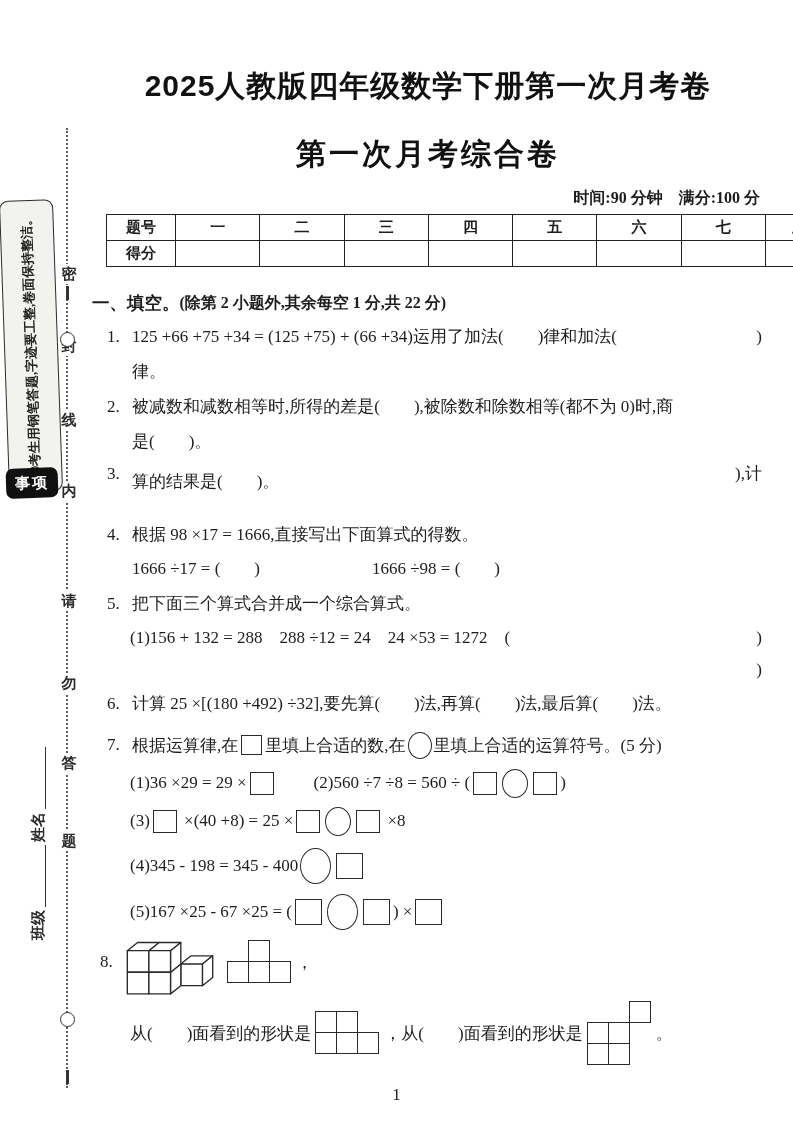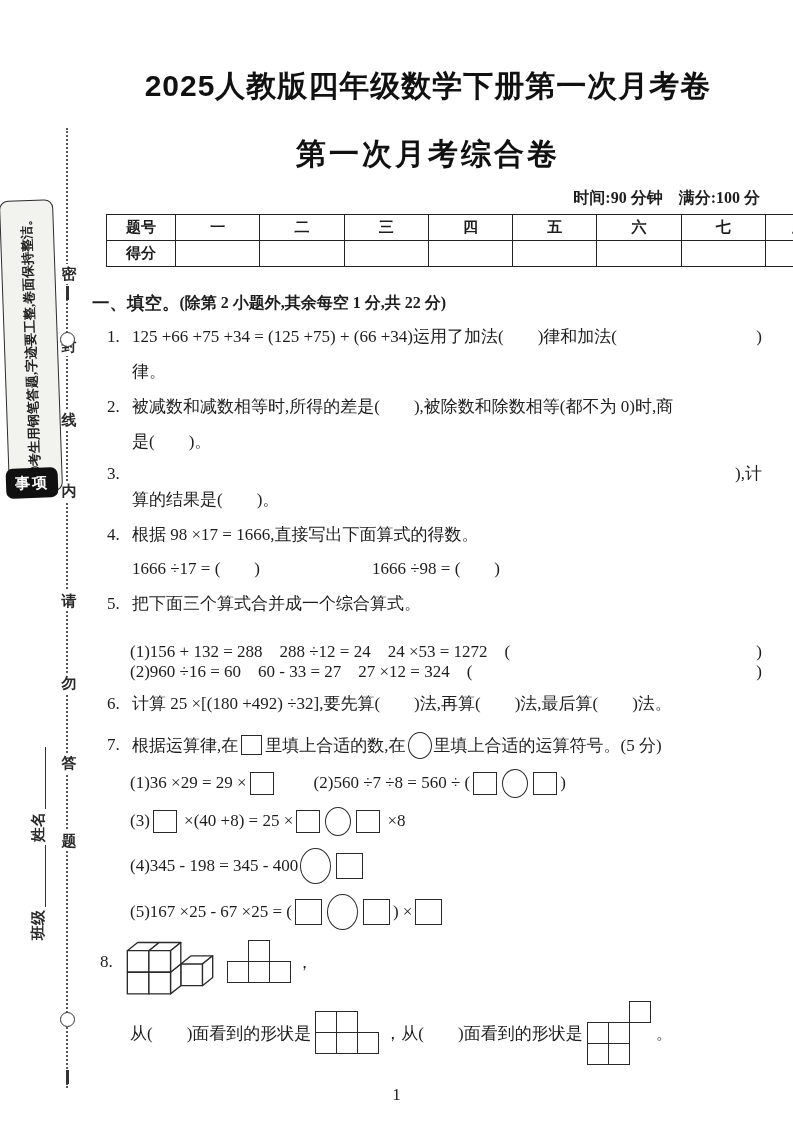--- a/index.html
+++ b/index.html
@@ -160,39 +160,39 @@
   <div class="row" style="top:395px;left:17px">
     <span class="qno">2.</span><span>被减数和减数相等时,所得的差是(　　),被除数和除数相等(都不为 0)时,商</span>
   </div>
   <div class="row" style="top:430px;left:42px">
     <span>是(　　)。</span>
   </div>
 
   <div class="row" style="top:462px;left:17px;width:655px">
     <span class="qno">3.</span><span class="spacer"></span><span>),计</span>
   </div>
-  <div class="row" style="top:488px;left:42px">
+  <div class="row" style="top:470px;left:42px">
     <span>算的结果是(　　)。</span>
   </div>
 
   <div class="row" style="top:523px;left:17px">
     <span class="qno">4.</span><span>根据 98 ×17 = 1666,直接写出下面算式的得数。</span>
   </div>
   <div class="row" style="top:557px;left:42px">
     <span>1666 ÷17 = (　　)</span><span style="margin-left:112px">1666 ÷98 = (　　)</span>
   </div>
 
   <div class="row" style="top:592px;left:17px">
     <span class="qno">5.</span><span>把下面三个算式合并成一个综合算式。</span>
   </div>
-  <div class="row" style="top:640px;left:40px;width:632px">
+  <div class="row" style="top:626px;left:40px;width:632px">
     <span>(1)156 + 132 = 288　288 ÷12 = 24　24 ×53 = 1272　(</span><span class="spacer"></span><span>)</span>
   </div>
   <div class="row" style="top:660px;left:40px;width:632px">
-    <span>(2)960 ÷16 = 60　60 - 33 = 27　27 ×12 = 324　(</span><span class="spacer"></span><span>)</span>
+    <span class="spacer"></span><span>)</span>
   </div>
 
   <div class="row" style="top:692px;left:17px">
     <span class="qno">6.</span><span>计算 25 ×[(180 +492) ÷32],要先算(　　)法,再算(　　)法,最后算(　　)法。</span>
   </div>
 
   <div class="row" style="top:730px;left:17px;height:30px">
     <span class="qno">7.</span><span>根据运算律,在</span><span class="sq sq-sm"></span><span>里填上合适的数,在</span><span class="circ circ-sm"></span><span>里填上合适的运算符号。(5 分)</span>
   </div>
   <div class="row" style="top:768px;left:40px;height:30px">

